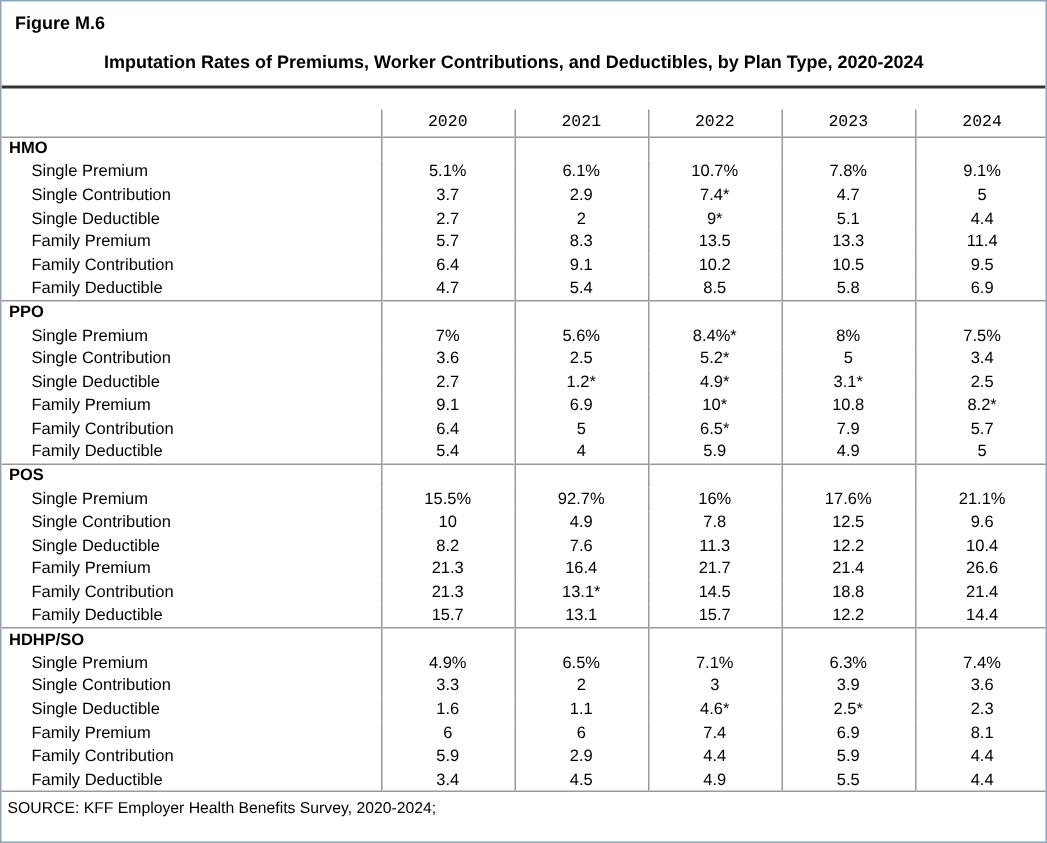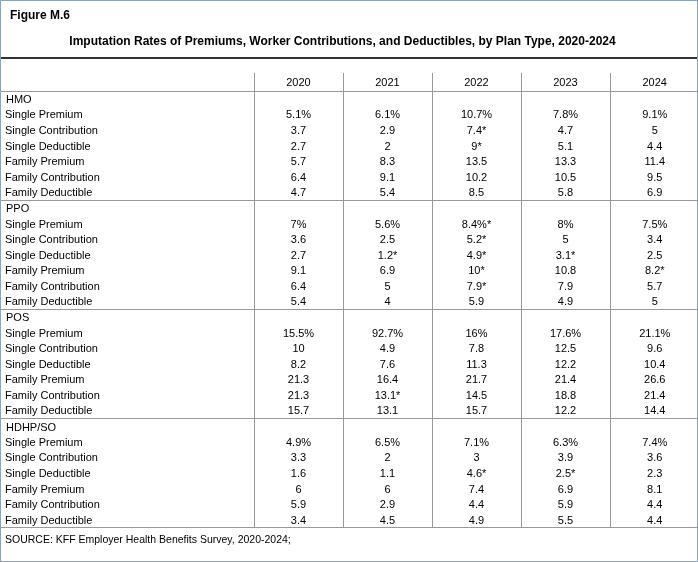--- a/index.html
+++ b/index.html
@@ -59,29 +59,29 @@
     border-left: 1px solid var(--grid-line);
     text-align: center;
   }
   .data-table tr.section-row td {
     border-top: 1px solid var(--grid-line);
   }
   .data-table tbody tr:last-child td {
     border-bottom: 1px solid var(--grid-line);
   }
   td.label-section {
-    font-weight: normal;
+    font-weight: bold;
     padding-left: 5px;
     text-align: left;
   }
   td.label-item {
-    padding-left: 4px;
+    padding-left: 20px;
     text-align: left;
   }
-  .year-cell { font-weight: normal; }
+  .year-cell { font-weight: normal; font-family: Liberation Mono, monospace; }
   .footnote {
     font-size: 10.5px;
     line-height: 13px;
     margin: 4px 0 0 0;
     padding-left: 6px;
   }
   .source {
     font-size: 10.5px;
     line-height: 13px;
     margin: 5px 0 0 0;
@@ -211,21 +211,21 @@
           <td class="value">9.1</td>
           <td class="value">6.9</td>
           <td class="value">10*</td>
           <td class="value">10.8</td>
           <td class="value">8.2*</td>
         </tr>
         <tr class="data-row">
           <td class="label-item">Family Contribution</td>
           <td class="value">6.4</td>
           <td class="value">5</td>
-          <td class="value">7.9*</td>
+          <td class="value">6.5*</td>
           <td class="value">7.9</td>
           <td class="value">5.7</td>
         </tr>
         <tr class="data-row">
           <td class="label-item">Family Deductible</td>
           <td class="value">5.4</td>
           <td class="value">4</td>
           <td class="value">5.9</td>
           <td class="value">4.9</td>
           <td class="value">5</td>

